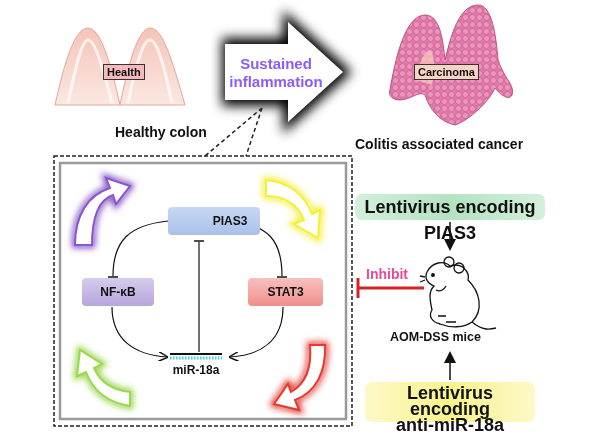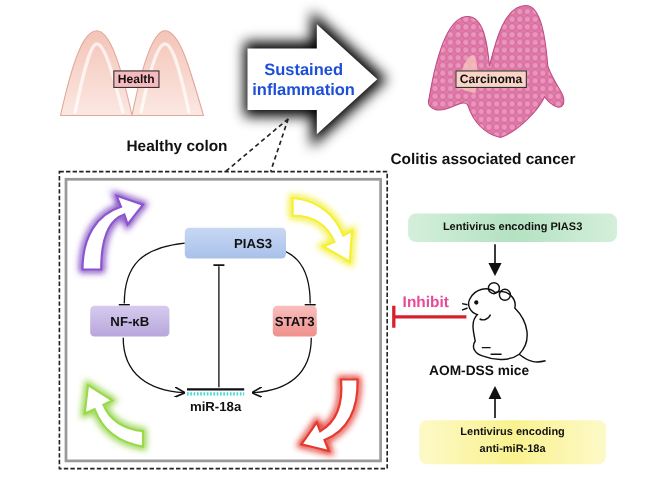--- a/index.html
+++ b/index.html
@@ -4,22 +4,22 @@
 <style>
   html, body { margin:0; padding:0; background:#fff; }
   body { width:600px; height:434px; position:relative; overflow:hidden;
          font-family:"Liberation Sans", sans-serif; }
   .abs { position:absolute; }
   .caption { font-weight:bold; font-size:14px; color:#111; white-space:nowrap; }
   .label-box { font-weight:bold; font-size:11px; color:#111; padding:1px 3px;
                border:1px solid #333; }
   .node { position:absolute; font-weight:bold; font-size:12px; color:#111;
           display:flex; align-items:center; justify-content:center; border-radius:4px; }
-  .side-box { position:absolute; font-weight:bold; font-size:10px; color:#111;
-              text-align:center; border-radius:7px; line-height:16px;margin-left:16px; }
+  .side-box { position:absolute; font-weight:bold; font-size:18px; color:#111;
+              text-align:center; border-radius:7px; line-height:16px; }
   svg { position:absolute; left:0; top:0; }
 </style>
 </head>
 <body>
 
 <svg width="600" height="434" viewBox="0 0 600 434">
   <defs>
     <linearGradient id="healthGrad" x1="0" y1="0" x2="0" y2="1">
       <stop offset="0" stop-color="#f4c4b8"></stop>
       <stop offset="1" stop-color="#fbe8e2"></stop>
@@ -109,31 +109,31 @@
     <path d="M425,277 L420,276 M425,280 L420,282"></path>
     <path d="M436,290 C440,292 444,290 446,286"></path>
     <path d="M438,316 L446,316 M446,322 L456,322"></path>
     <path d="M472,322 C482,330 488,330 496,328"></path>
   </g>
 </svg>
 
 <div class="abs label-box" style="left:103px; top:64px; background:#f6b9bd;">Health</div>
 <div class="abs caption" style="left:92px; top:124px;margin-left:23px;">Healthy colon</div>
 
-<div class="abs" style="left:226px; top:55px; width:100px; text-align:center; font-weight:bold; font-size:15px; line-height:18px; color:#1d4ed8;">
+<div class="abs" style="left:226px; top:55px; width:100px; text-align:center; font-weight:bold; font-size:15px; line-height:18px; color:#8b5cf6;">
   <div>Sustained</div>
   <div>inflammation</div>
 </div>
 
 <div class="abs label-box" style="left:414px; top:64px; background:#f9d4c6;">Carcinoma</div>
 <div class="abs caption" style="left:355px; top:124px;margin-top:12px;">Colitis associated cancer</div>
 
 <div class="node" style="left:168px; top:207px; width:60px; height:28px; background:linear-gradient(#c8d8f3,#a9c1ea);padding-left:32px;">PIAS3</div>
 <div class="node" style="left:82px; top:278px; width:72px; height:28px; background:linear-gradient(#d6cbee,#b7a6dc);">NF-κB</div>
-<div class="node" style="left:248px; top:278px; width:40px; height:28px; background:linear-gradient(#f8bfbd,#ef8f8d);">STAT3</div>
+<div class="node" style="left:248px; top:278px; width:75px; height:28px; background:linear-gradient(#f8bfbd,#ef8f8d);">STAT3</div>
 <div class="abs" style="left:168px; top:363px; width:56px; text-align:center; font-weight:bold; font-size:12px; color:#111;">miR-18a</div>
 
 <div class="side-box" style="left:355px; top:194px; width:190px; height:26px; line-height:26px; background:linear-gradient(90deg,#d4efdb,#b3e2c1,#d4efdb);">Lentivirus encoding PIAS3</div>
 <div class="abs" style="left:366px; top:266px; font-weight:bold; font-size:14px; color:#ec4899;text-align:center;">Inhibit</div>
 <div class="abs" style="left:390px; top:330px; font-weight:bold; font-size:12.5px; color:#111;">AOM-DSS mice</div>
 <div class="side-box" style="left:365px; top:382px; width:170px; height:40px; padding-top:3px; box-sizing:border-box; background:linear-gradient(90deg,#fdf9c8,#f9f28e,#fdf9c8);">
   <div>Lentivirus encoding</div>
   <div>anti-miR-18a</div>
 </div>
 

